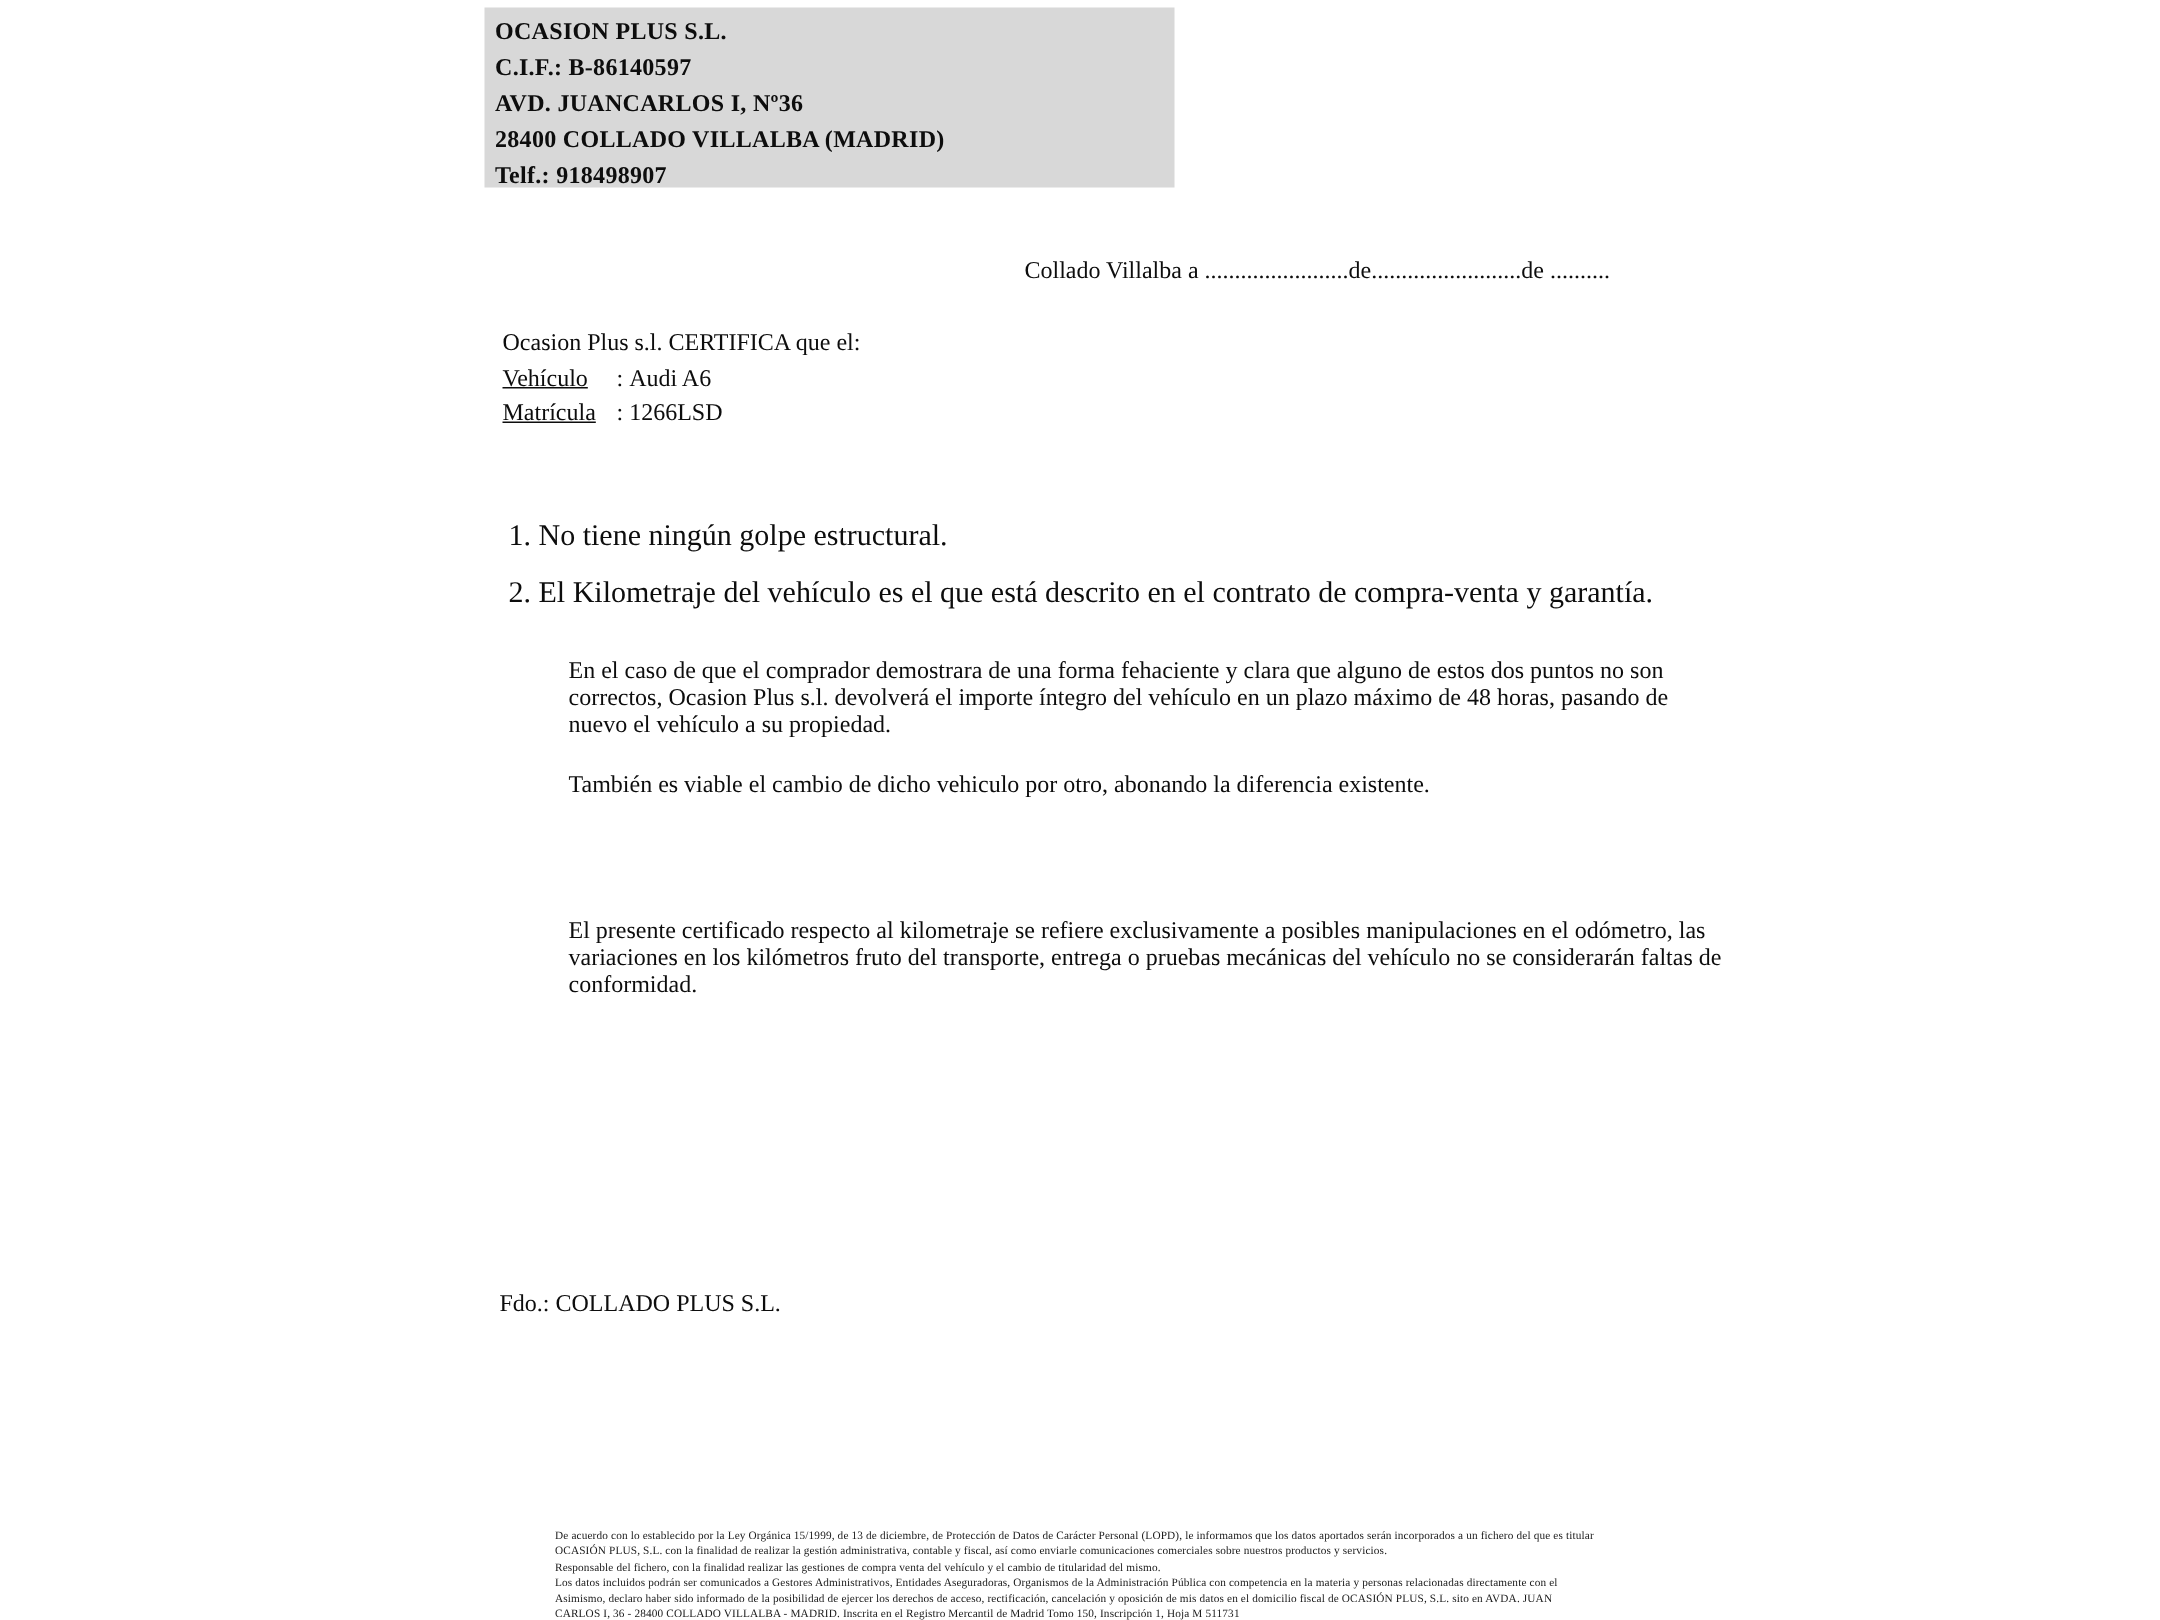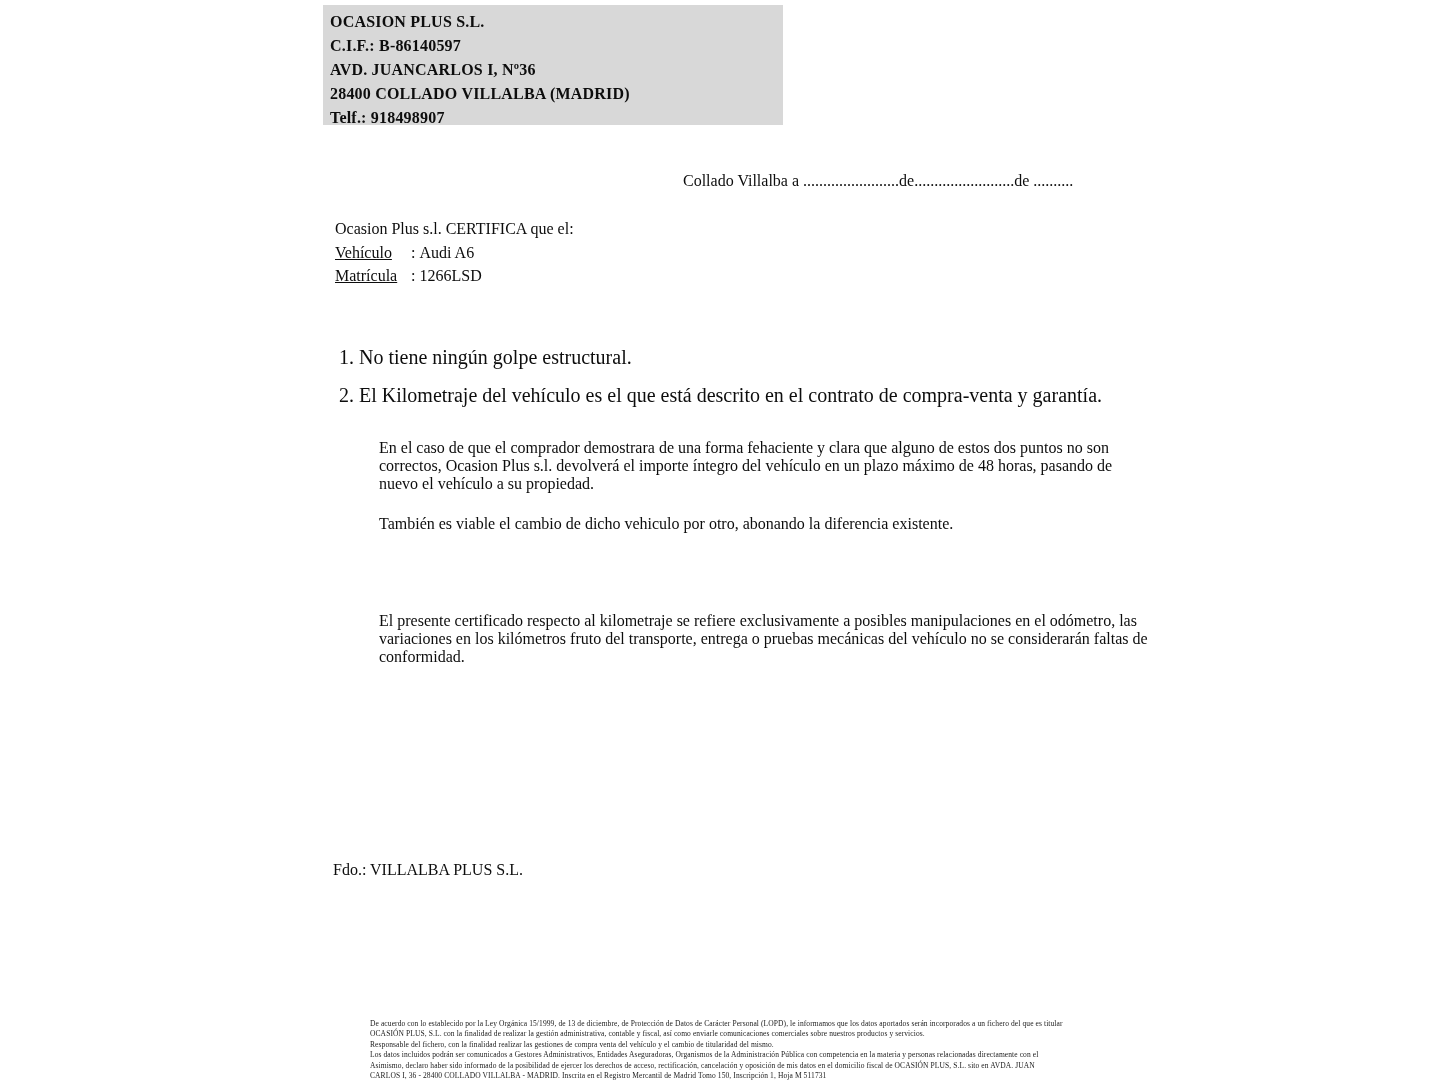--- a/index.html
+++ b/index.html
@@ -123,21 +123,21 @@
     </div>
   </div>
 
   <div class="point point-1">1. No tiene ningún golpe estructural.</div>
   <div class="point point-2">2. El Kilometraje del vehículo es el que está descrito en el contrato de compra-venta y garantía.</div>
 
   <div class="para para-1">En el caso de que el comprador demostrara de una forma fehaciente y clara que alguno de estos dos puntos no son correctos, Ocasion Plus s.l. devolverá el importe íntegro del vehículo en un plazo máximo de 48 horas, pasando de nuevo el vehículo a su propiedad.</div>
   <div class="para para-2">También es viable el cambio de dicho vehiculo por otro, abonando la diferencia existente.</div>
   <div class="para para-4">El presente certificado respecto al kilometraje se refiere exclusivamente a posibles manipulaciones en el odómetro, las variaciones en los kilómetros fruto del transporte, entrega o pruebas mecánicas del vehículo no se considerarán faltas de conformidad.</div>
 
-  <div class="signature">Fdo.: VILLALBA PLUS S.L.</div>
+  <div class="signature">Fdo.: COLLADO PLUS S.L.</div>
 
   <div class="legal">
     <div>De acuerdo con lo establecido por la Ley Orgánica 15/1999, de 13 de diciembre, de Protección de Datos de Carácter Personal (LOPD), le informamos que los datos aportados serán incorporados a un fichero del que es titular</div>
     <div>OCASIÓN PLUS, S.L. con la finalidad de realizar la gestión administrativa, contable y fiscal, así como enviarle comunicaciones comerciales sobre nuestros productos y servicios.</div>
     <div>Responsable del fichero, con la finalidad realizar las gestiones de compra venta del vehículo y el cambio de titularidad del mismo.</div>
     <div>Los datos incluidos podrán ser comunicados a Gestores Administrativos, Entidades Aseguradoras, Organismos de la Administración Pública con competencia en la materia y personas relacionadas directamente con el</div>
     <div>Asimismo, declaro haber sido informado de la posibilidad de ejercer los derechos de acceso, rectificación, cancelación y oposición de mis datos en el domicilio fiscal de OCASIÓN PLUS, S.L. sito en AVDA. JUAN</div>
     <div>CARLOS I, 36 - 28400 COLLADO VILLALBA - MADRID. Inscrita en el Registro Mercantil de Madrid Tomo 150, Inscripción 1, Hoja M 511731</div>
   </div>
 

